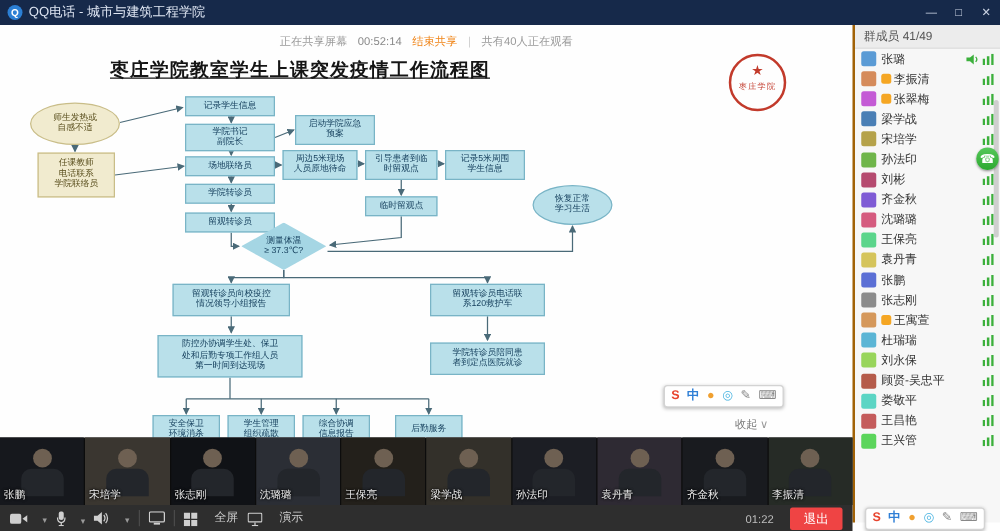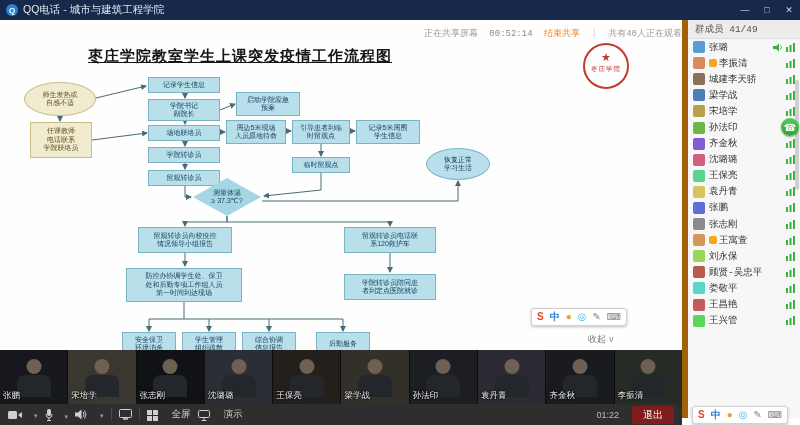--- a/index.html
+++ b/index.html
@@ -11,21 +11,21 @@
             display:flex;align-items:center;color:#dfe6f3;font-size:10.5px;}
   .qq-logo{width:12px;height:12px;border-radius:50%;background:#2b7fd4;color:#fff;
            font-size:8px;font-weight:bold;display:flex;align-items:center;justify-content:center;
            margin:0 5px 0 6px;}
   .win-controls{margin-left:auto;display:flex;height:100%;}
   .win-btn{width:22px;height:100%;display:flex;align-items:center;justify-content:center;
            color:#c9d2e2;font-size:9px;cursor:default;}
 
   
   .doc{position:absolute;left:0;top:20px;width:682px;height:330px;background:#fefefe;overflow:hidden;}
-  .share-bar{position:absolute;top:7px;left:0;right:0;text-align:right;font-size:9px;color:#9a9a9a;font-family:Liberation Mono, monospace;}
+  .share-bar{position:absolute;top:7px;left:0;right:0;text-align:center;font-size:9px;color:#9a9a9a;}
   .share-bar .dur{margin:0 6px;color:#8a8a8a;}
   .share-bar .stop{color:#f08519;margin-right:6px;}
   .share-bar .sep{color:#cfcfcf;margin-right:6px;}
   .doc-title{position:absolute;top:27px;left:30px;width:420px;text-align:center;
              font-size:15px;font-weight:bold;color:#151515;letter-spacing:1px;
              text-decoration:underline;}
   .seal{position:absolute;left:583px;top:23px;width:46px;height:46px;border:2.5px solid #c23a2b;
         border-radius:50%;box-sizing:border-box;color:#c23a2b;text-align:center;}
   .seal-star{display:block;font-size:11px;line-height:15px;margin-top:5px;}
   .seal-text{display:block;font-size:6.5px;letter-spacing:1px;}
@@ -45,21 +45,21 @@
   
   .ime-bar{height:16px;background:#fff;border:1px solid #d3d3d3;border-radius:3px;
            box-shadow:0 1px 3px rgba(0,0,0,.25);display:flex;align-items:center;
            padding:0 5px;gap:6px;}
   .ime-doc{position:absolute;left:531px;top:288px;}
   .ime-sys{position:absolute;left:692px;top:406px;}
   .imeicon{font-size:10px;font-weight:bold;line-height:14px;}
 
   
   .sidebar{position:absolute;left:682px;top:20px;width:118px;height:398px;background:#f7f7f7;
-           border-left:6px solid #a16207;box-sizing:border-box;overflow:hidden;font-family:Liberation Mono, monospace;}
+           border-left:2px solid #a16207;box-sizing:border-box;overflow:hidden;}
   .sidebar-header{height:18px;background:#ececec;border-bottom:1px solid #ddd;display:flex;
                   align-items:center;padding-left:7px;font-size:9.5px;color:#555;}
   .member-list{position:relative;}
   .mrow{display:flex;align-items:center;height:16.1px;padding:0 5px;}
   .av{width:12px;height:12px;border-radius:2px;margin-right:4px;flex:0 0 auto;}
   .badge{width:8px;height:8px;border-radius:2px;background:#f5a623;margin-right:2px;flex:0 0 auto;}
   .mn{flex:1;font-size:9.5px;color:#333;white-space:nowrap;overflow:hidden;}
   .spk,.mic{flex:0 0 auto;display:flex;align-items:center;margin-left:2px;}
   .sscroll{position:absolute;right:1px;top:60px;width:4px;height:110px;background:#cfcfcf;border-radius:2px;}
 
@@ -77,21 +77,21 @@
 
   
   .toolbar{position:absolute;left:0;top:404px;width:682px;height:21px;background:#2e2e2e;
            display:flex;align-items:center;padding:0 8px;box-sizing:border-box;gap:7px;}
   .tb-icon{display:flex;align-items:flex-end;gap:12px;cursor:default;}
   .tb-caret{color:#9a9a9a;font-size:7px;}
   .tb-sep{width:1px;height:13px;background:#4a4a4a;}
   .tb-label{color:#cfcfcf;font-size:9.5px;margin-left:2px;}
   .tb-spacer{flex:1;}
   .tb-time{color:#bdbdbd;font-size:9px;margin-right:6px;}
-  .exit-btn{background:#7f1d1d;color:#fff;font-size:10px;padding:2px 11px;border-radius:2px;cursor:default;}
+  .exit-btn{background:#ef4444;color:#fff;font-size:10px;padding:2px 11px;border-radius:2px;cursor:default;}
 
   
   .float-call{position:absolute;right:1px;top:118px;width:18px;height:18px;border-radius:50%;
               background:linear-gradient(#56c85a,#2ca82f);color:#fff;font-size:10px;
               display:flex;align-items:center;justify-content:center;box-shadow:0 1px 2px rgba(0,0,0,.4);}
 </style>
 </head>
 <body>
 
 <div class="titlebar">
@@ -239,22 +239,23 @@
         <span class="mn">李振清</span>
         <span class="mic">
           <svg width="9" height="9">
             <rect x="0" y="4" width="2" height="5" fill="#3cb03c"></rect>
             <rect x="3.5" y="2" width="2" height="7" fill="#3cb03c"></rect>
             <rect x="7" y="0" width="2" height="9" fill="#3cb03c"></rect>
           </svg>
         </span>
       </div>
       <div class="mrow">
-        <span class="av" style="background: rgb(138, 111, 90);"></span>
-        <span class="mn">城建李天骄</span>
+        <span class="av" style="background: rgb(196, 91, 213);"></span>
+        <span class="badge"></span>
+        <span class="mn">张翠梅</span>
         <span class="mic">
           <svg width="9" height="9">
             <rect x="0" y="4" width="2" height="5" fill="#3cb03c"></rect>
             <rect x="3.5" y="2" width="2" height="7" fill="#3cb03c"></rect>
             <rect x="7" y="0" width="2" height="9" fill="#3cb03c"></rect>
           </svg>
         </span>
       </div>
       <div class="mrow">
         <span class="av" style="background: rgb(74, 127, 181);"></span>
@@ -274,20 +275,31 @@
           <svg width="9" height="9">
             <rect x="0" y="4" width="2" height="5" fill="#3cb03c"></rect>
             <rect x="3.5" y="2" width="2" height="7" fill="#3cb03c"></rect>
             <rect x="7" y="0" width="2" height="9" fill="#3cb03c"></rect>
           </svg>
         </span>
       </div>
       <div class="mrow">
         <span class="av" style="background: rgb(111, 181, 74);"></span>
         <span class="mn">孙法印</span>
+        <span class="mic">
+          <svg width="9" height="9">
+            <rect x="0" y="4" width="2" height="5" fill="#3cb03c"></rect>
+            <rect x="3.5" y="2" width="2" height="7" fill="#3cb03c"></rect>
+            <rect x="7" y="0" width="2" height="9" fill="#3cb03c"></rect>
+          </svg>
+        </span>
+      </div>
+      <div class="mrow">
+        <span class="av" style="background: rgb(181, 74, 111);"></span>
+        <span class="mn">刘彬</span>
         <span class="mic">
           <svg width="9" height="9">
             <rect x="0" y="4" width="2" height="5" fill="#3cb03c"></rect>
             <rect x="3.5" y="2" width="2" height="7" fill="#3cb03c"></rect>
             <rect x="7" y="0" width="2" height="9" fill="#3cb03c"></rect>
           </svg>
         </span>
       </div>
       <div class="mrow">
         <span class="av" style="background: rgb(127, 91, 213);"></span>
@@ -352,20 +364,31 @@
             <rect x="0" y="4" width="2" height="5" fill="#3cb03c"></rect>
             <rect x="3.5" y="2" width="2" height="7" fill="#3cb03c"></rect>
             <rect x="7" y="0" width="2" height="9" fill="#3cb03c"></rect>
           </svg>
         </span>
       </div>
       <div class="mrow">
         <span class="av" style="background: rgb(213, 152, 91);"></span>
         <span class="badge"></span>
         <span class="mn">王寓萱</span>
+        <span class="mic">
+          <svg width="9" height="9">
+            <rect x="0" y="4" width="2" height="5" fill="#3cb03c"></rect>
+            <rect x="3.5" y="2" width="2" height="7" fill="#3cb03c"></rect>
+            <rect x="7" y="0" width="2" height="9" fill="#3cb03c"></rect>
+          </svg>
+        </span>
+      </div>
+      <div class="mrow">
+        <span class="av" style="background: rgb(91, 181, 213);"></span>
+        <span class="mn">杜瑞瑞</span>
         <span class="mic">
           <svg width="9" height="9">
             <rect x="0" y="4" width="2" height="5" fill="#3cb03c"></rect>
             <rect x="3.5" y="2" width="2" height="7" fill="#3cb03c"></rect>
             <rect x="7" y="0" width="2" height="9" fill="#3cb03c"></rect>
           </svg>
         </span>
       </div>
       <div class="mrow">
         <span class="av" style="background: rgb(152, 213, 91);"></span>

